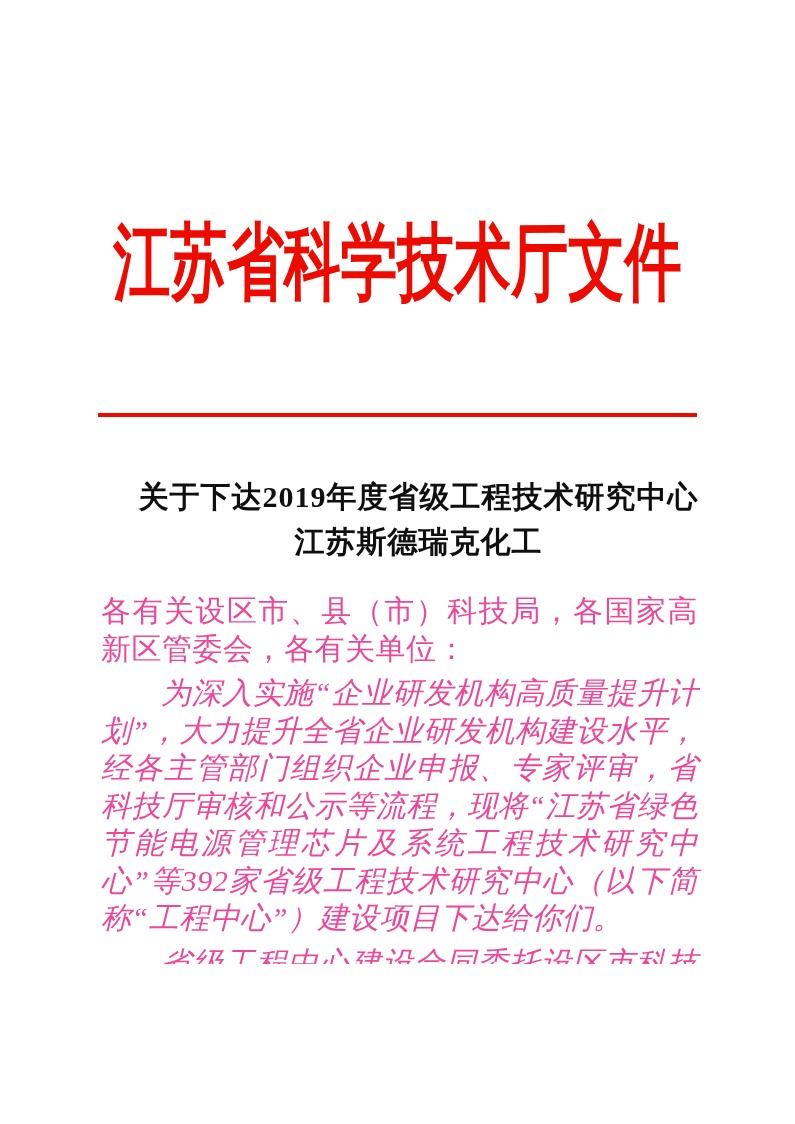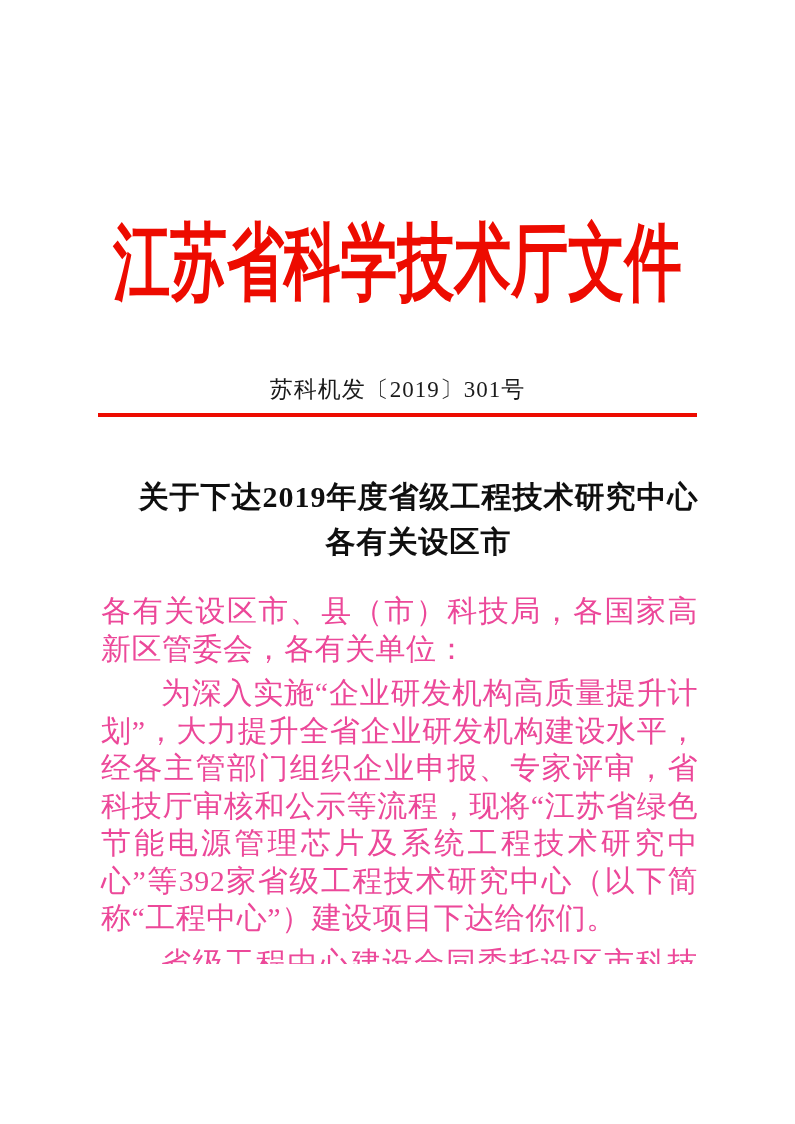--- a/index.html
+++ b/index.html
@@ -75,21 +75,21 @@
     top: 592px;
     left: 101px;
     width: 597px;
     font-size: 30px;
     line-height: 37.5px;
     text-align: justify;
     color: #ec4899;
     letter-spacing: 0.5px;
   }
   .body-block p { margin: 0; }
-  .body-block p.para { text-indent: 2em; margin-top: 7px; }
+  .body-block p.para { text-indent: 2em; margin-top: 7px; font-style: italic; }
 
   
   .watermark {
     position: absolute;
     top: 566px;
     left: 0;
     width: 100%;
     text-align: center;
     font-family: "Liberation Sans", "DejaVu Sans", sans-serif;
     font-weight: 900;
@@ -117,27 +117,26 @@
     color: #222222;
   }
 </style>
 </head>
 <body>
 
 <div class="page">
 
   <div class="banner">江苏省科学技术厅文件</div>
 
-  <div class="doc-number">苏科机发〔2019〕301号</div>
 
   <div class="red-rule"></div>
 
   <h1 class="doc-title">
     <span>关于下达2019年度省级工程技术研究中心</span><br>
-    <span>各有关设区市</span>
+    <span>江苏斯德瑞克化工</span>
   </h1>
 
   <div class="body-block">
     <p class="salutation">各有关设区市、县（市）科技局，各国家高新区管委会，各有关单位：</p>
     <p class="para">为深入实施“企业研发机构高质量提升计划”，大力提升全省企业研发机构建设水平，经各主管部门组织企业申报、专家评审，省科技厅审核和公示等流程，现将“江苏省绿色节能电源管理芯片及系统工程技术研究中心”等392家省级工程技术研究中心（以下简称“工程中心”）建设项目下达给你们。</p>
     <p class="para">省级工程中心建设合同委托设区市科技局组织签订，请各设区市科技局根据项目申报书中提出的主要任务和考核指标，指导项目承担单位填报科技项目合同，做好项目建设的指导、督促和</p>
   </div>
 
 
   <div class="page-number">— 1 —</div>

